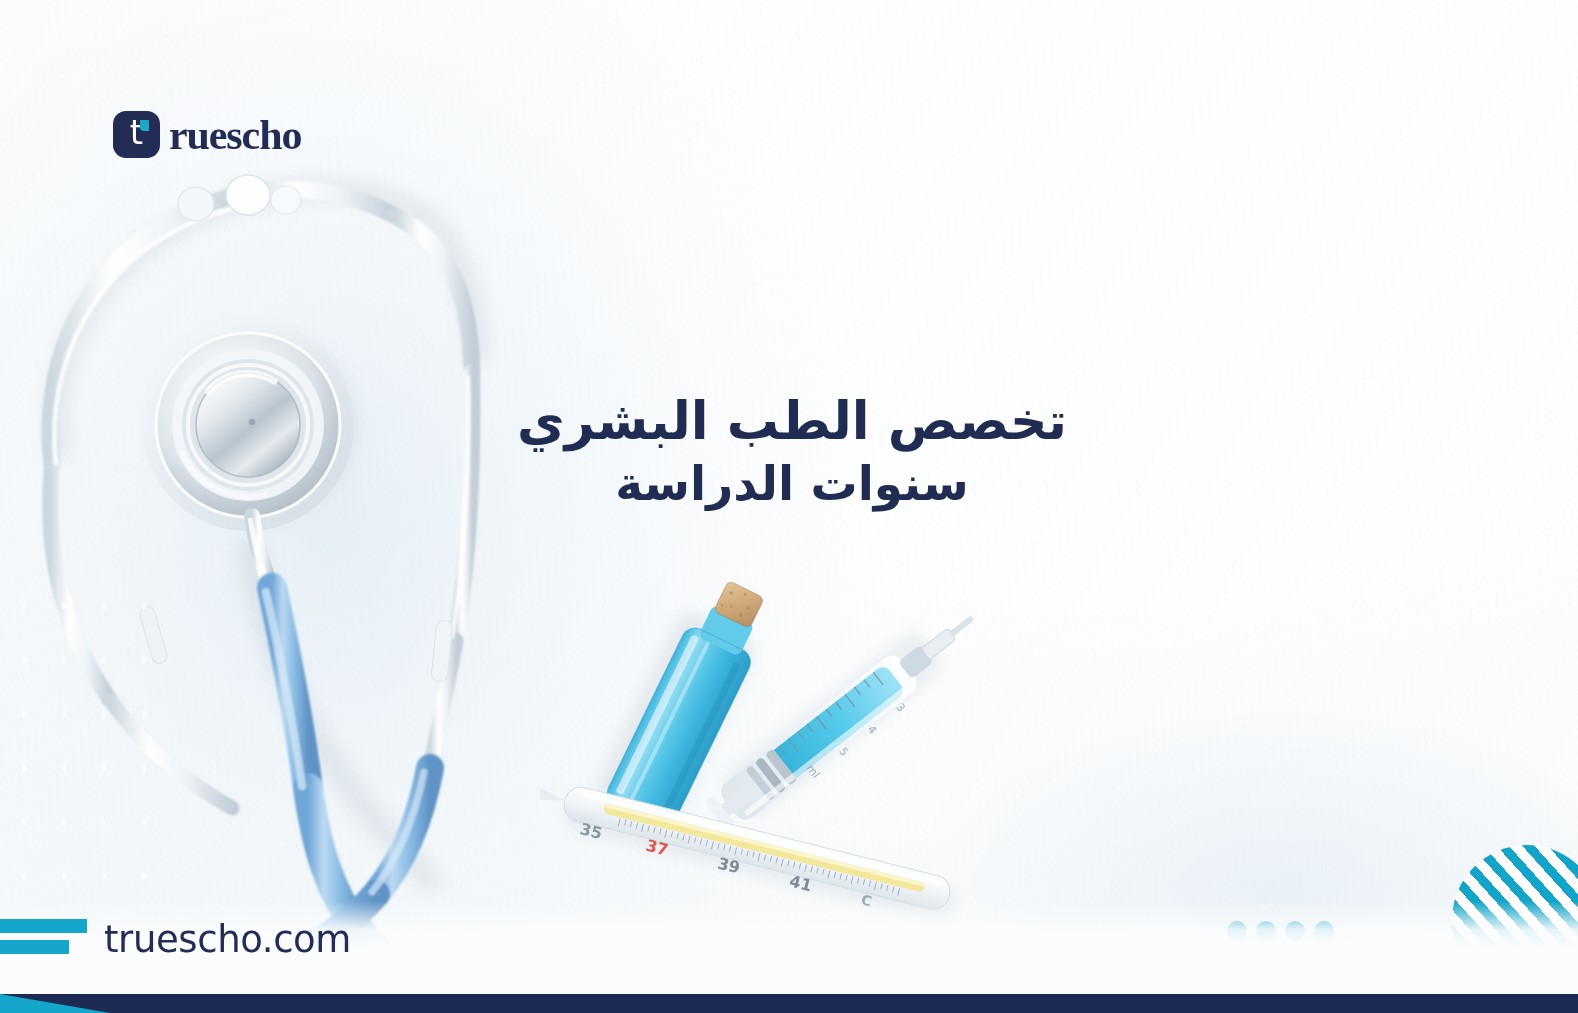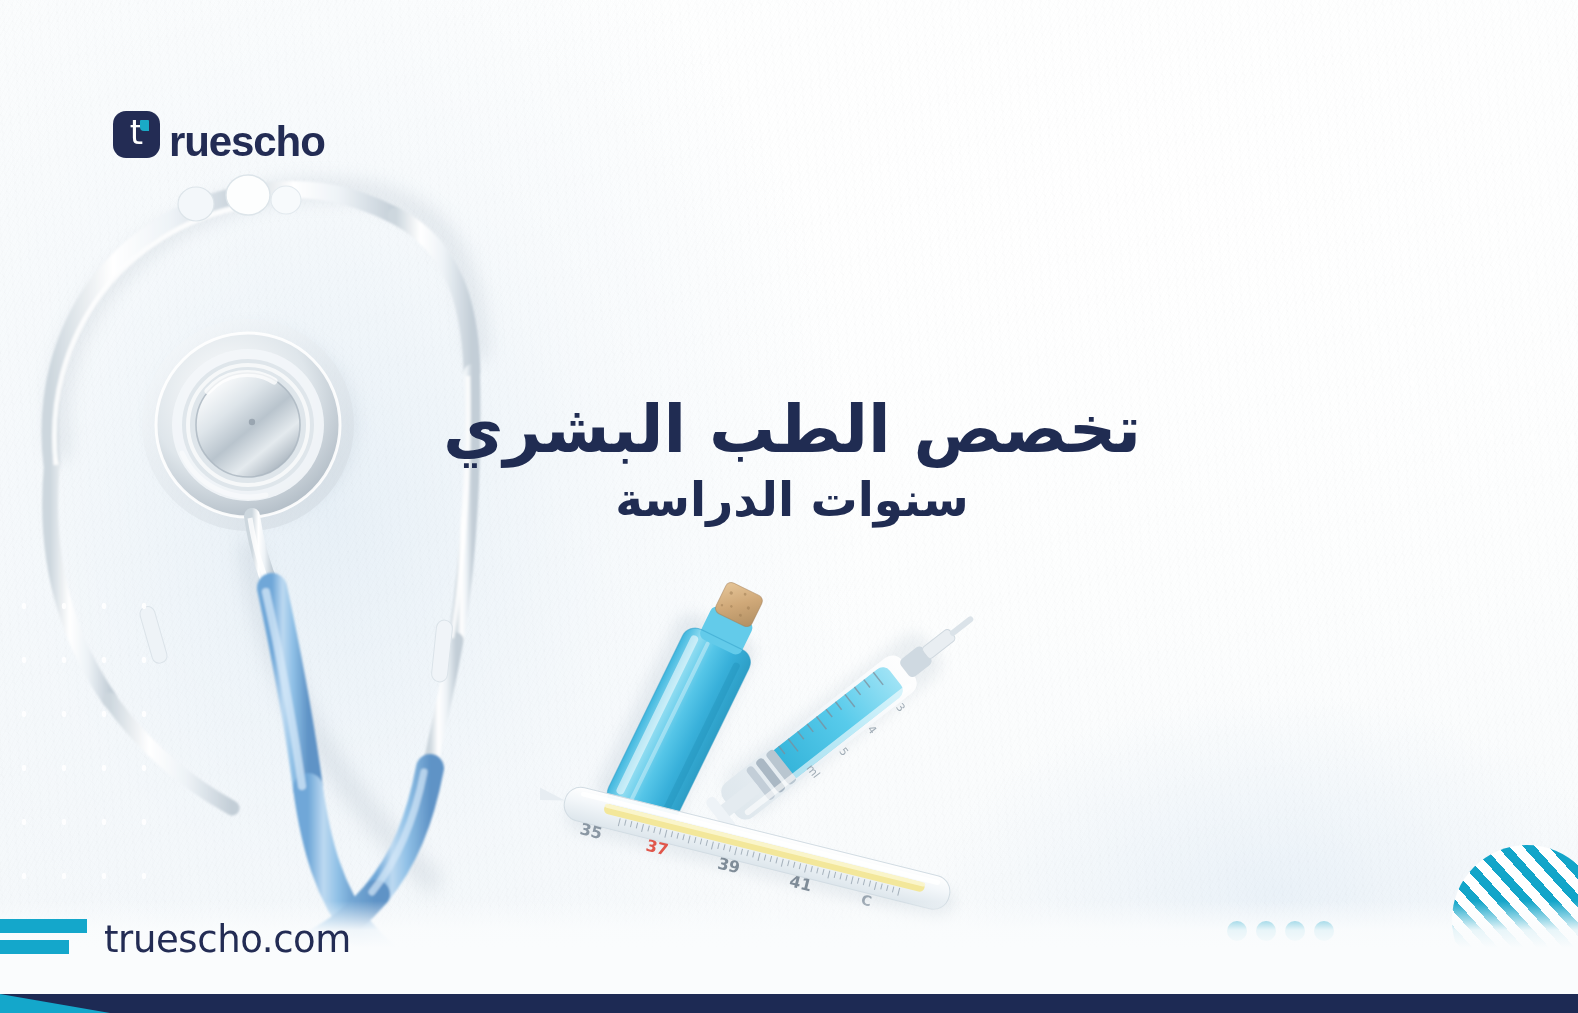--- a/index.html
+++ b/index.html
@@ -71,35 +71,35 @@
     color:#ffffff;font-size:34px;line-height:1;font-weight:500;
     font-family:"DejaVu Sans",sans-serif;
     position:relative;top:-2px;left:0px;
   }
   .brand-badge .t-accent{
     position:absolute;right:11px;top:9px;width:9px;height:11px;
     background:#1aa9c6;border-radius:1px 1px 0 4px;
   }
   .brand-word{
     color:#232c54;font-size:42px;font-weight:700;letter-spacing:-1.1px;
-    font-family:Liberation Sans, sans-serif;
-    position:relative;top:8px;
+    font-family:Liberation Serif, serif;
+    position:relative;top:1px;
   }
 
   
   .headline{
     position:absolute;right:426px;top:392px;width:720px;
     text-align:center;direction:rtl;
     color:#202c52;
     font-family:"DejaVu Sans","Liberation Sans",sans-serif;
     font-weight:700;
     line-height:1.14;
     letter-spacing:0px;
   }
-  .headline .ln{display:block;font-size:66px;white-space:nowrap;}
+  .headline .ln{display:block;font-size:52px;white-space:nowrap;}
   .headline .ln2{font-size:47px;margin-top:6px;}
 
   
   .dotgrid{
     position:absolute;left:1227px;top:921px;
     display:grid;grid-template-columns:repeat(4,20px);grid-auto-rows:20px;
     gap:10px 9px;
   }
   .dotgrid i{display:block;width:20px;height:20px;border-radius:50%;background:#1aa3c8;}
 

